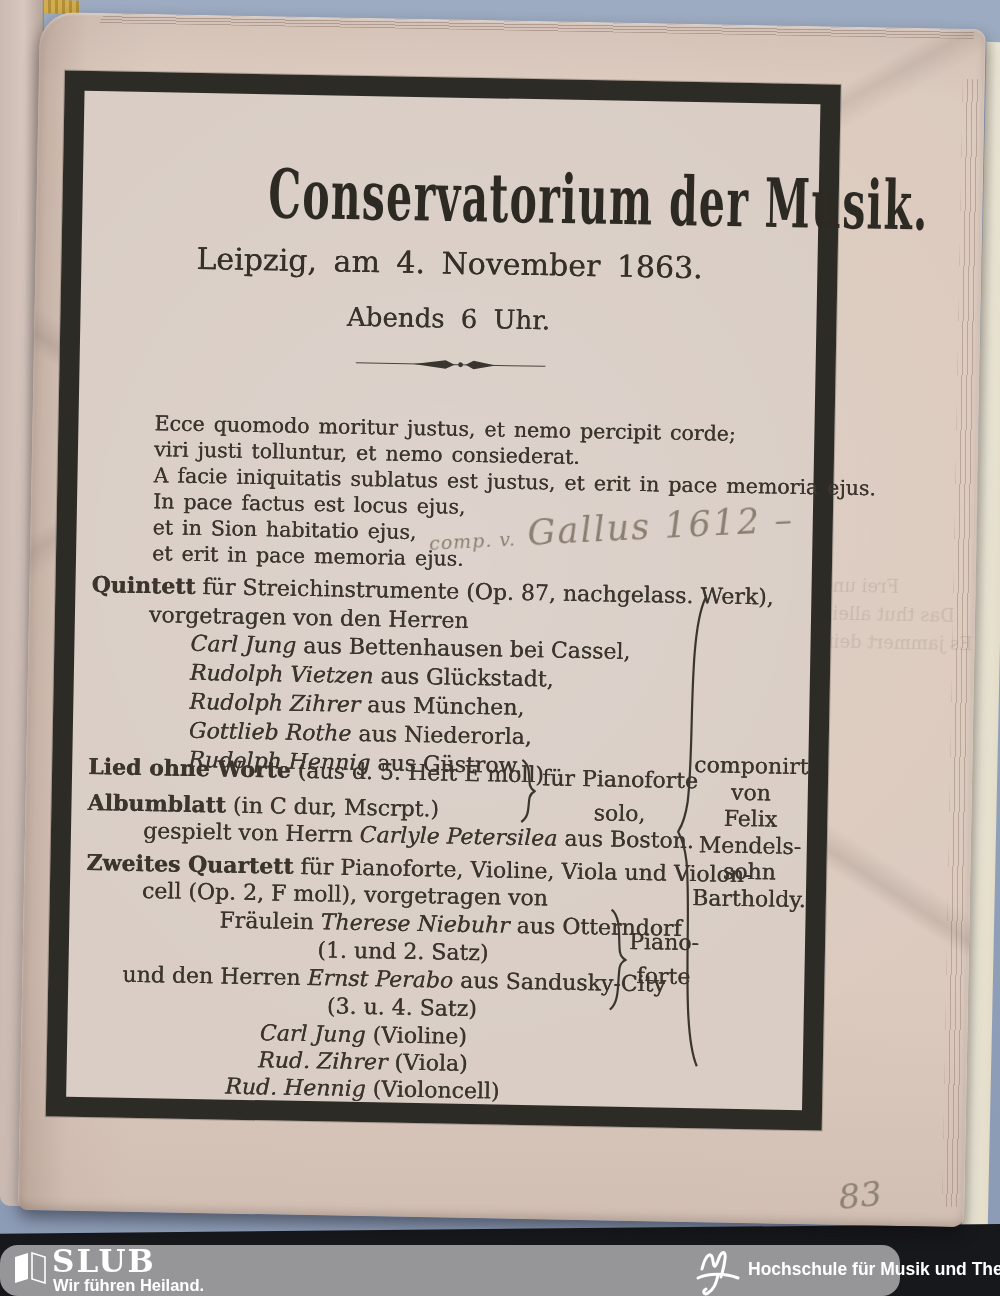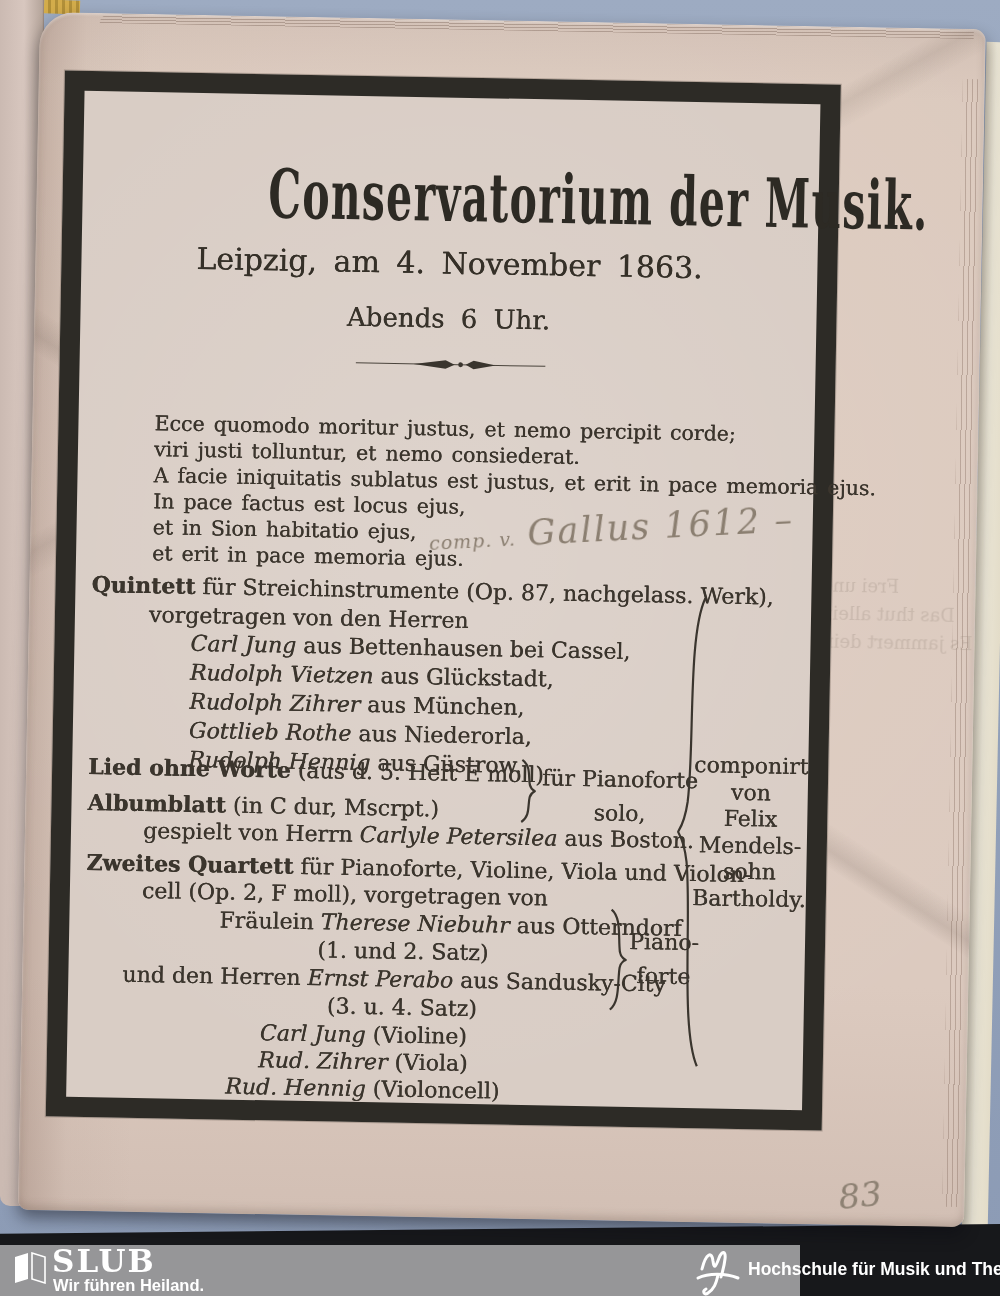--- a/index.html
+++ b/index.html
@@ -70,22 +70,22 @@
 
   .hand{color:#8b7f71;font-style:italic;filter:blur(0.25px);}
   .annotation{left:398px;top:486px;transform:rotate(-4deg);}
   .annotation .small-scribble{font-size:19px;letter-spacing:1px;}
   .annotation .big-script{font-size:35px;margin-left:12px;letter-spacing:2px;}
   .page-num{left:820px;top:1148px;font-size:34px;transform:rotate(-7deg);color:#8d8173;}
 
   svg.brace path{stroke:#3a352e;stroke-width:2.2;fill:none;}
 
   
-  .footer-bar{position:absolute;left:0;top:1245px;width:800px;height:51px;
-    background:rgba(255,255,255,0.55);}
+  .footer-bar{position:absolute;left:0;top:1245px;width:900px;height:51px;
+    background:rgba(255,255,255,0.55);border-radius:18px;}
   .footer-text{color:#ffffff;font-family:"Liberation Sans","DejaVu Sans",sans-serif;}
   .slub-word{left:52px;top:-2px;font-family:"DejaVu Serif",serif;font-weight:bold;font-size:31px;letter-spacing:2px;color:#fff;}
   .slub-tag{left:53px;top:31px;font-size:16.5px;font-weight:bold;}
   .hmt-text{left:748px;top:14px;font-size:17.5px;font-weight:bold;}
 </style>
 </head>
 <body>
 
 <div class="cream-edge"></div>
 <div class="band-dark"></div>

